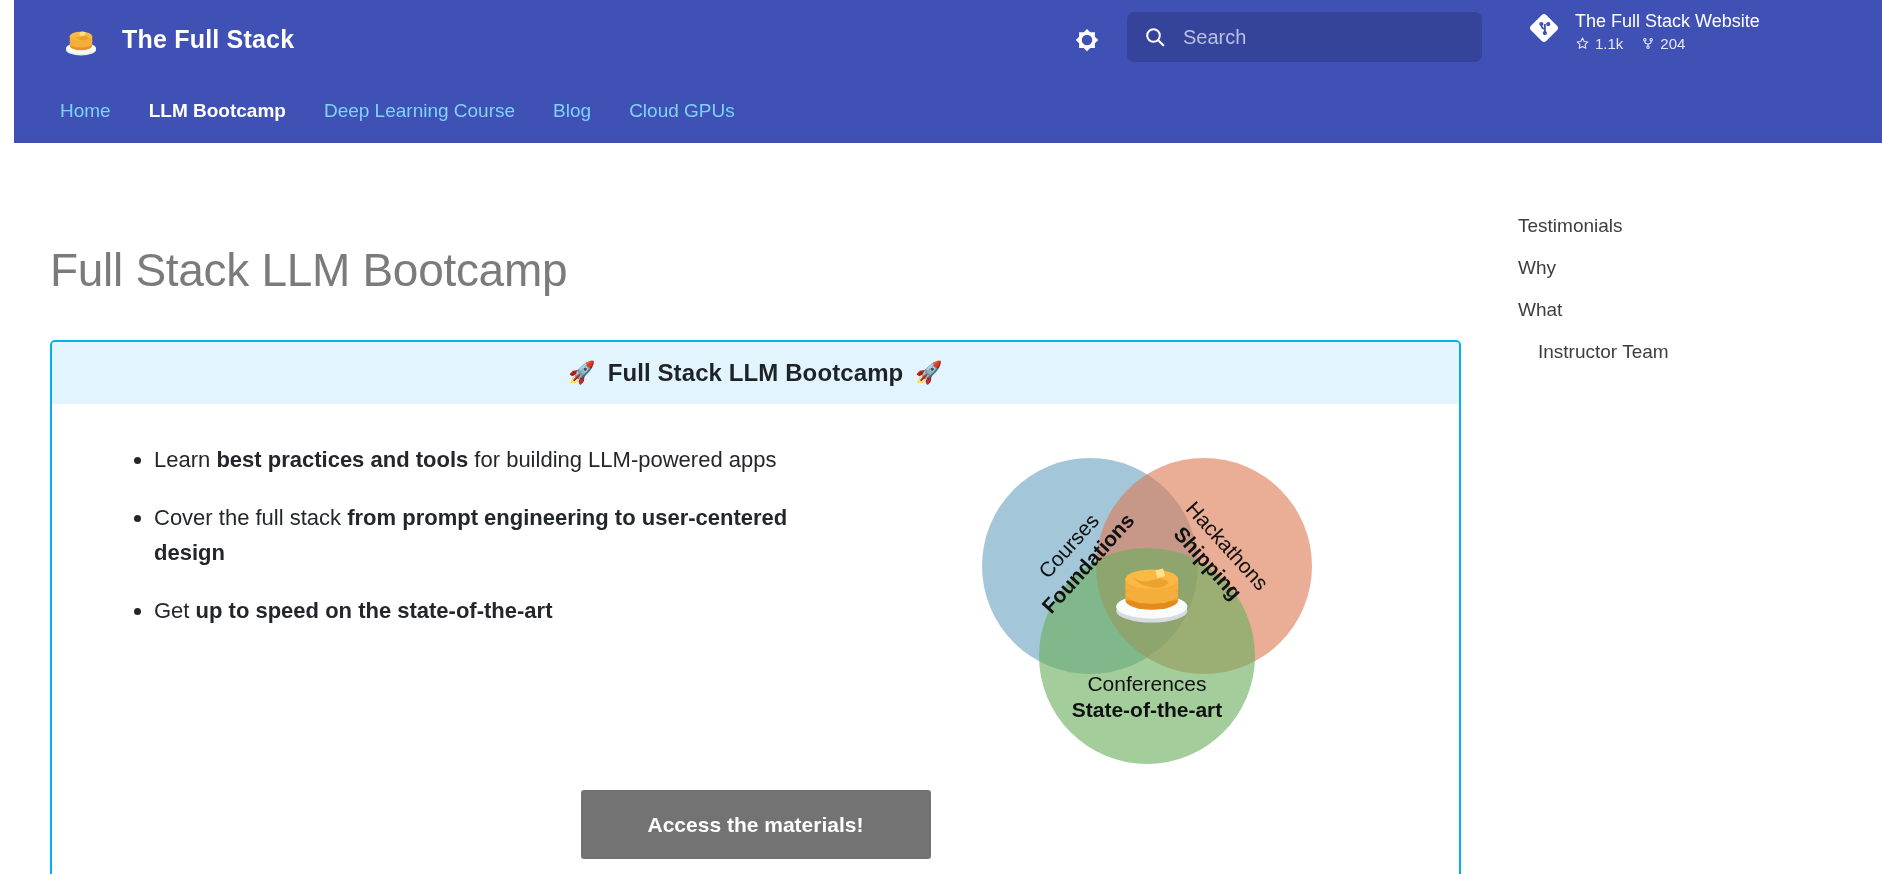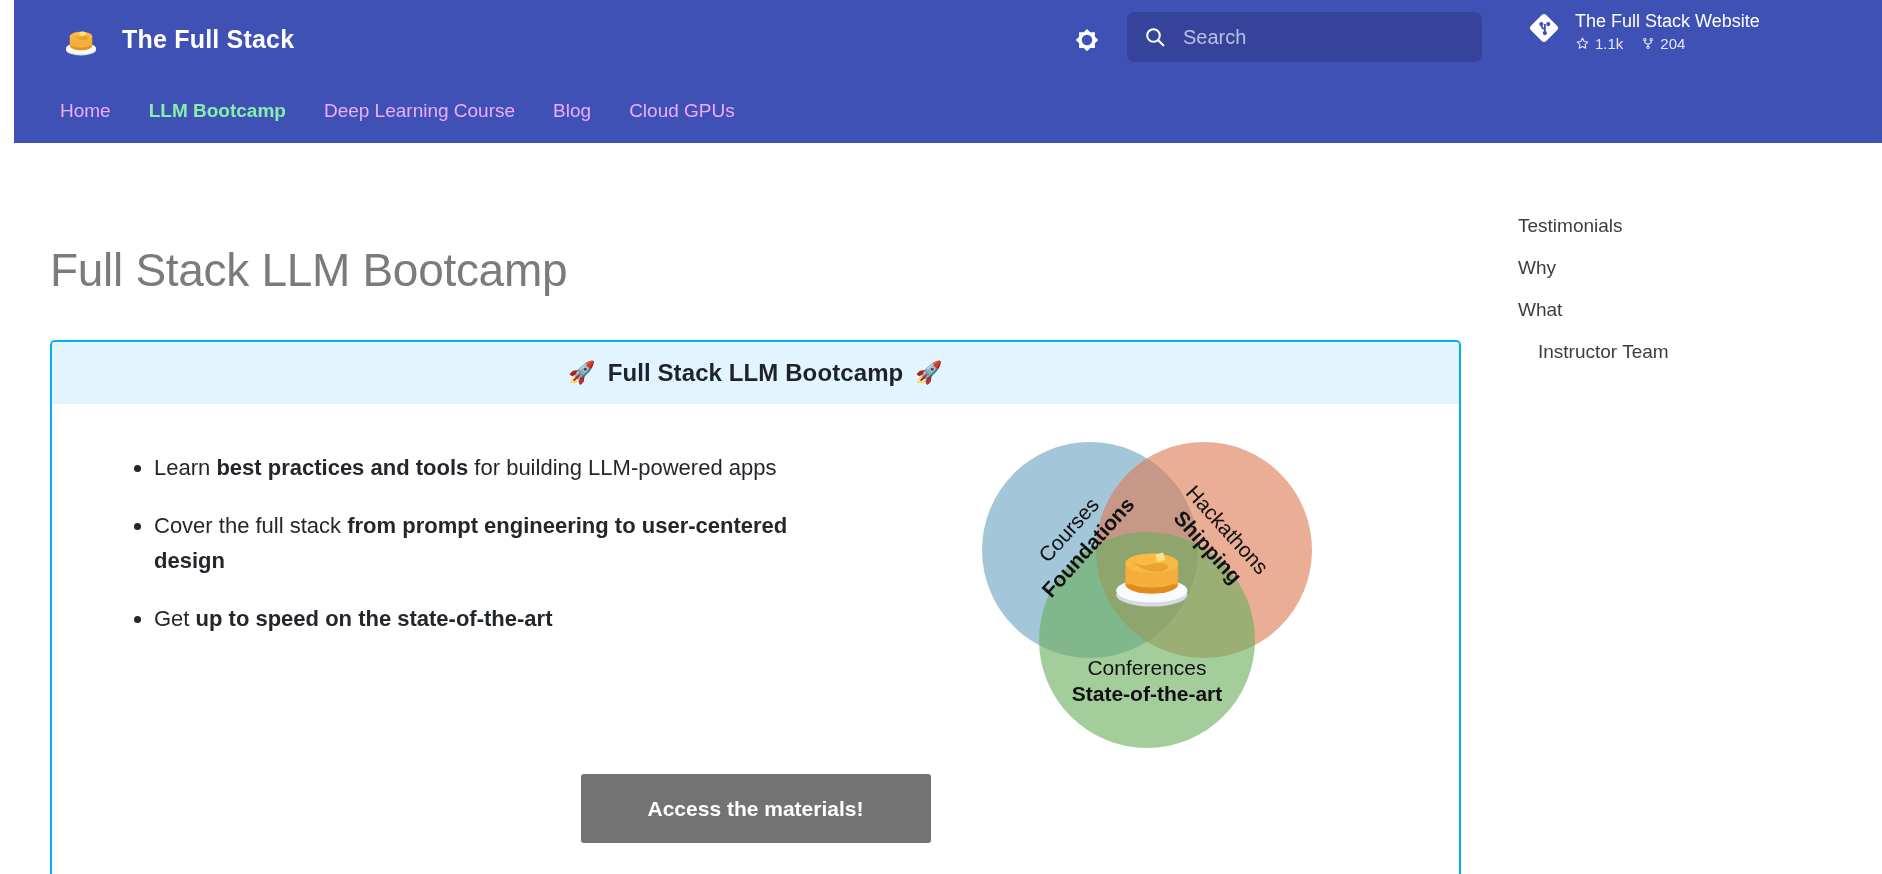--- a/index.html
+++ b/index.html
@@ -100,26 +100,26 @@
     position: absolute;
     top: 79px; left: 0;
     height: 64px;
     width: 100%;
     display: flex;
     align-items: center;
     padding-left: 46px;
   }
   .nav-item {
     font-size: 19px;
-    color: #f0abfc;
+    color: #7dd3fc;
     margin-right: 38px;
     white-space: nowrap;
     cursor: pointer;
   }
-  .nav-item.active { color: #86efac; font-weight: bold; }
+  .nav-item.active { color: #ffffff; font-weight: bold; }
 
   
   .page-title {
     position: absolute;
     left: 50px; top: 212px;
     font-size: 46px;
     font-weight: 400;
     color: #7b7b7b;
     letter-spacing: -.3px;
   }
@@ -147,21 +147,21 @@
     color: #1f2328;
     letter-spacing: .1px;
   }
   .rocket { font-size: 22px; }
   .rocket-left { margin-right: 12px; }
   .rocket-right { margin-left: 12px; }
 
   .card-body {
     position: relative;
     display: flex;
-    padding-top: 24px;
+    margin-top: 16px;
   }
   .bullets {
     width: 740px;
     padding-left: 78px;
     padding-top: 22px;
   }
   .bullets ul { margin: 0; padding: 0 0 0 24px; }
   .bullets li {
     font-size: 22px;
     line-height: 1.62;

